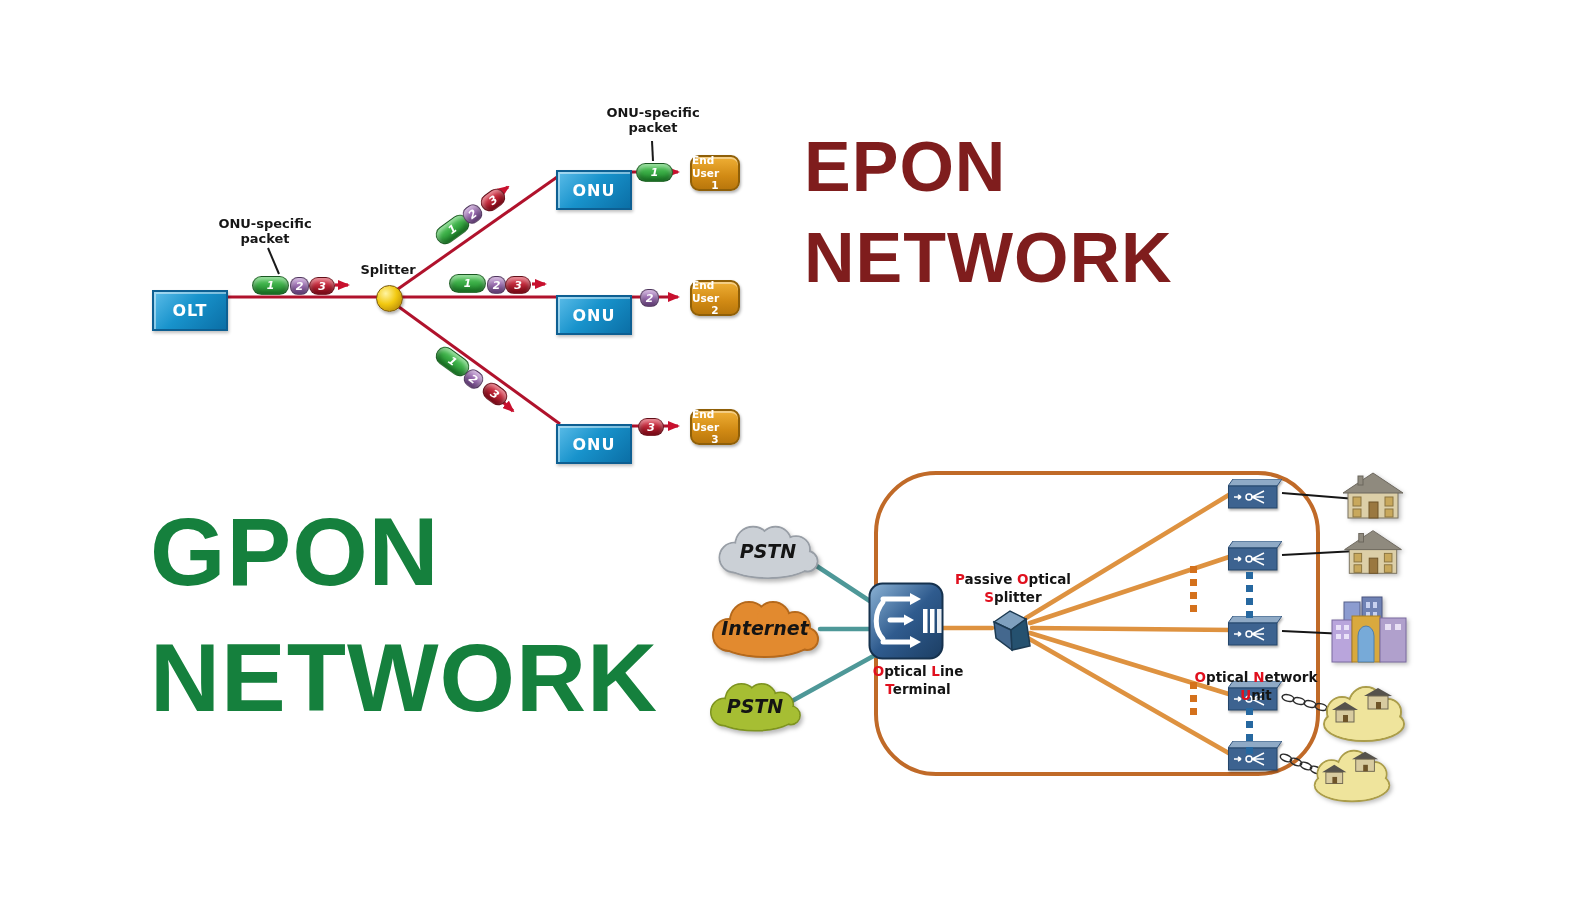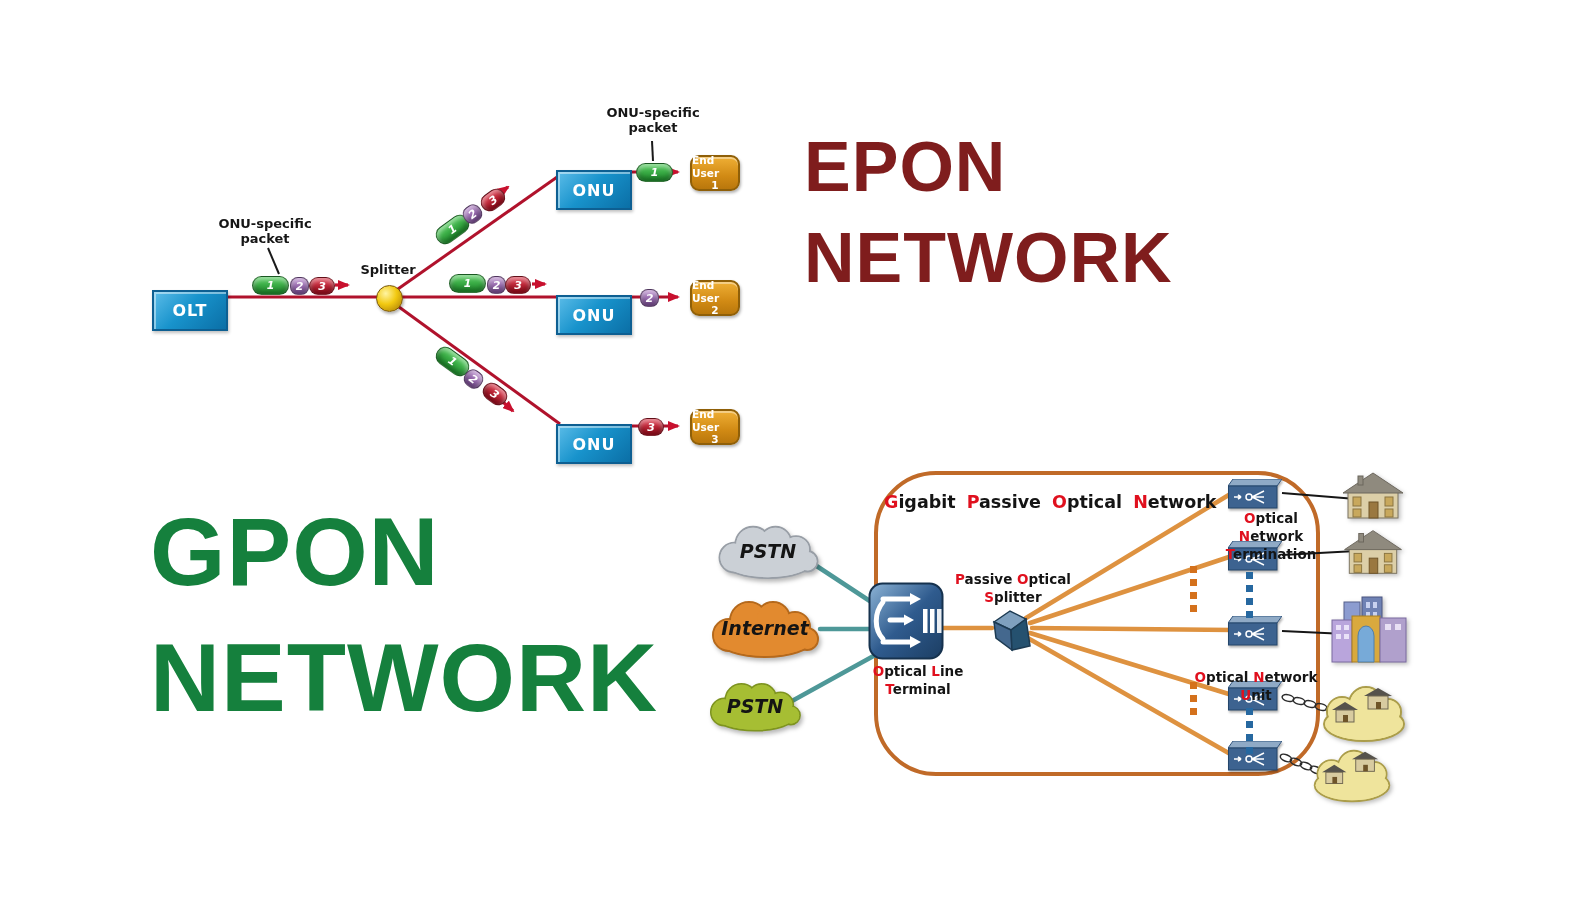--- a/index.html
+++ b/index.html
@@ -186,21 +186,20 @@
 
   <div class="bigtitle epon-title">
     <div>EPON</div>
     <div>NETWORK</div>
   </div>
   <div class="bigtitle gpon-title">
     <div>GPON</div>
     <div>NETWORK</div>
   </div>
 
-  <div class="gtitle"><span class="cap">G</span>igabit <span class="cap">P</span>assive <span class="cap">O</span>ptical <span class="cap">N</span>etwork</div>
 
   <div class="cloud" style="left:712px;top:519px;width:112px;height:64px;">
     <svg width="112" height="64" viewBox="0 0 120 66">
       <g fill="#CBD0D6" stroke="#989EA6" stroke-width="2">
         <circle cx="24" cy="40" r="16"></circle>
           <circle cx="44" cy="26" r="19"></circle>
           <circle cx="68" cy="24" r="17"></circle>
         <circle cx="90" cy="32" r="15"></circle>
           <circle cx="102" cy="44" r="11"></circle>
           <ellipse cx="60" cy="46" rx="46" ry="16"></ellipse>
@@ -343,24 +342,20 @@
   <div class="ont" style="top:741px;">
     <svg width="54" height="30" viewBox="0 0 54 30">
         <polygon points="5,0 54,0 49,7 0,7" fill="#8FAAC6" stroke="#33567E"></polygon>
         <rect x="0.5" y="7" width="48.5" height="22" fill="#3D6390" stroke="#24466B"></rect>
         <path d="M6 18 h7 M13 18 l-3 -2.2 M13 18 l-3 2.2" stroke="#fff" stroke-width="1.6" fill="none"></path>
         <circle cx="21" cy="18" r="3" fill="none" stroke="#fff" stroke-width="1.5"></circle>
         <path d="M24 18 l12 -6 M24 18 h12 M24 18 l12 6" stroke="#fff" stroke-width="1.4" fill="none"></path>
       </svg>
   </div>
 
-  <div class="glabel" style="left:1195px;top:509px;width:152px;">
-    <div><span class="cap">O</span>ptical</div>
-    <div><span class="cap">N</span>etwork <span class="cap">T</span>ermination</div>
-  </div>
   <div class="glabel" style="left:1192px;top:668px;width:128px;">
     <div><span class="cap">O</span>ptical <span class="cap">N</span>etwork</div>
     <div><span class="cap">U</span>nit</div>
   </div>
 
   <div class="vdots o" style="left:1190px;top:566px;">
       <i></i>
       <i></i>
       <i></i>
       <i></i>

